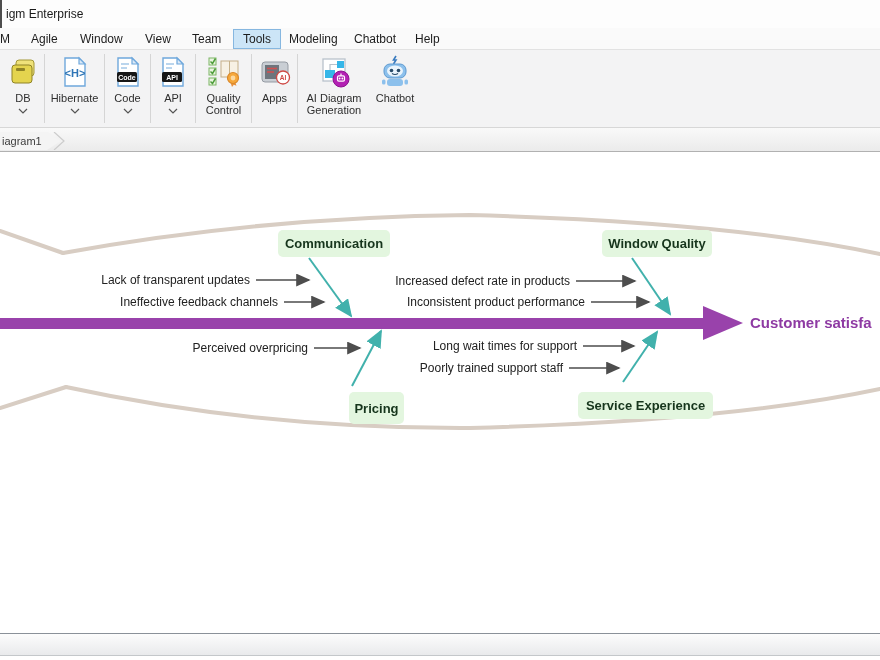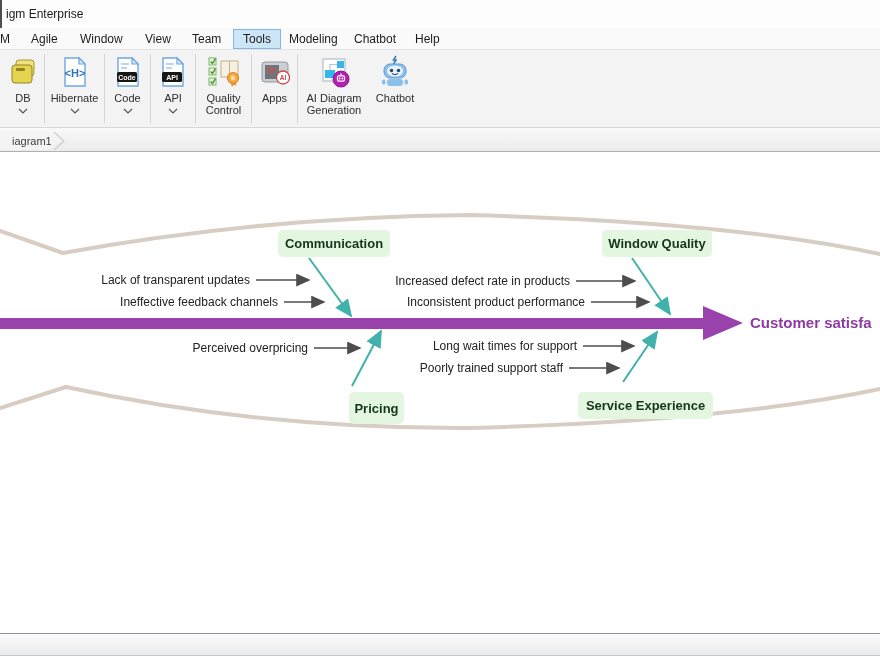--- a/index.html
+++ b/index.html
@@ -22,21 +22,21 @@
   .tb-btn{display:flex;flex-direction:column;align-items:center;padding-top:4px;flex:0 0 auto;}
   .tb-icon{height:36px;display:flex;align-items:center;justify-content:center;}
   .tb-label{font-size:11px;line-height:12px;color:#2e2e2e;text-align:center;margin-top:2px;}
   .tb-chevron{margin-top:4px;}
   .tb-sep{flex:0 0 1px;background:#d5d5d5;margin:4px 0;}
 
   .tabrow{position:absolute;left:0;top:128px;width:880px;height:24px;
     background:linear-gradient(#f9f9f9,#ebebeb);border-bottom:1px solid #b1b1b1;}
   .tab{position:absolute;left:0;top:4px;width:62px;height:18px;background:#f4f4f4;
     clip-path:polygon(0 0,47px 0,61px 50%,47px 100%,0 100%);
-    filter:drop-shadow(0 0 1px #bdbdbd);font-size:11px;color:#3c3c3c;line-height:18px;padding-left:12px;}
+    filter:drop-shadow(0 0 1px #bdbdbd);font-size:11px;color:#3c3c3c;line-height:18px;padding-left:2px;}
   .tab-div{position:absolute;left:52px;top:4px;}
 
   
   .canvas{position:absolute;left:0;top:152px;width:880px;height:481px;background:#ffffff;overflow:hidden;}
   .cat-label{position:absolute;background:#e3f6df;border-radius:5px;display:flex;align-items:center;
     justify-content:center;font-size:13px;font-weight:bold;color:#16351c;margin-left:25px;}
   .cause-text{font-size:12px;fill:#222222;}
   .effect-text{font-size:15px;font-weight:bold;fill:#8e3aa3;}
 
   .bottombar{position:absolute;left:0;top:633px;width:880px;height:23px;

